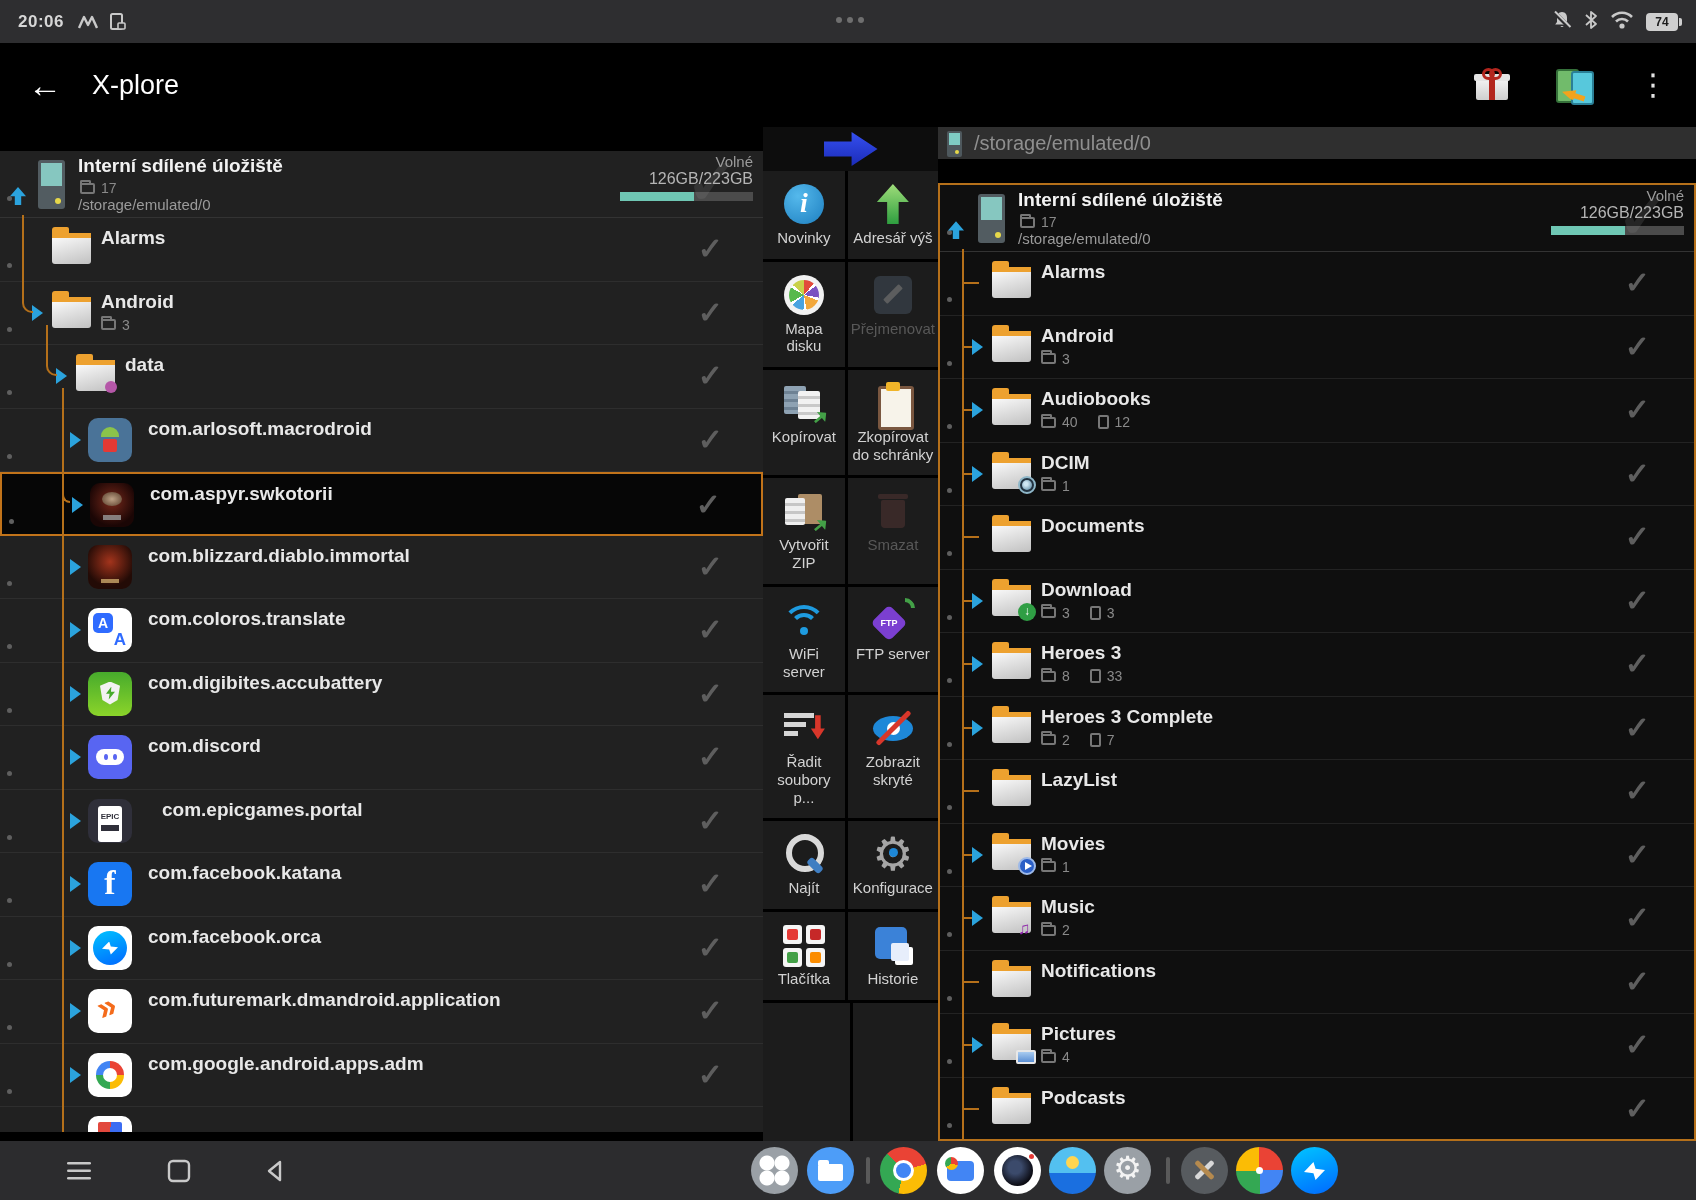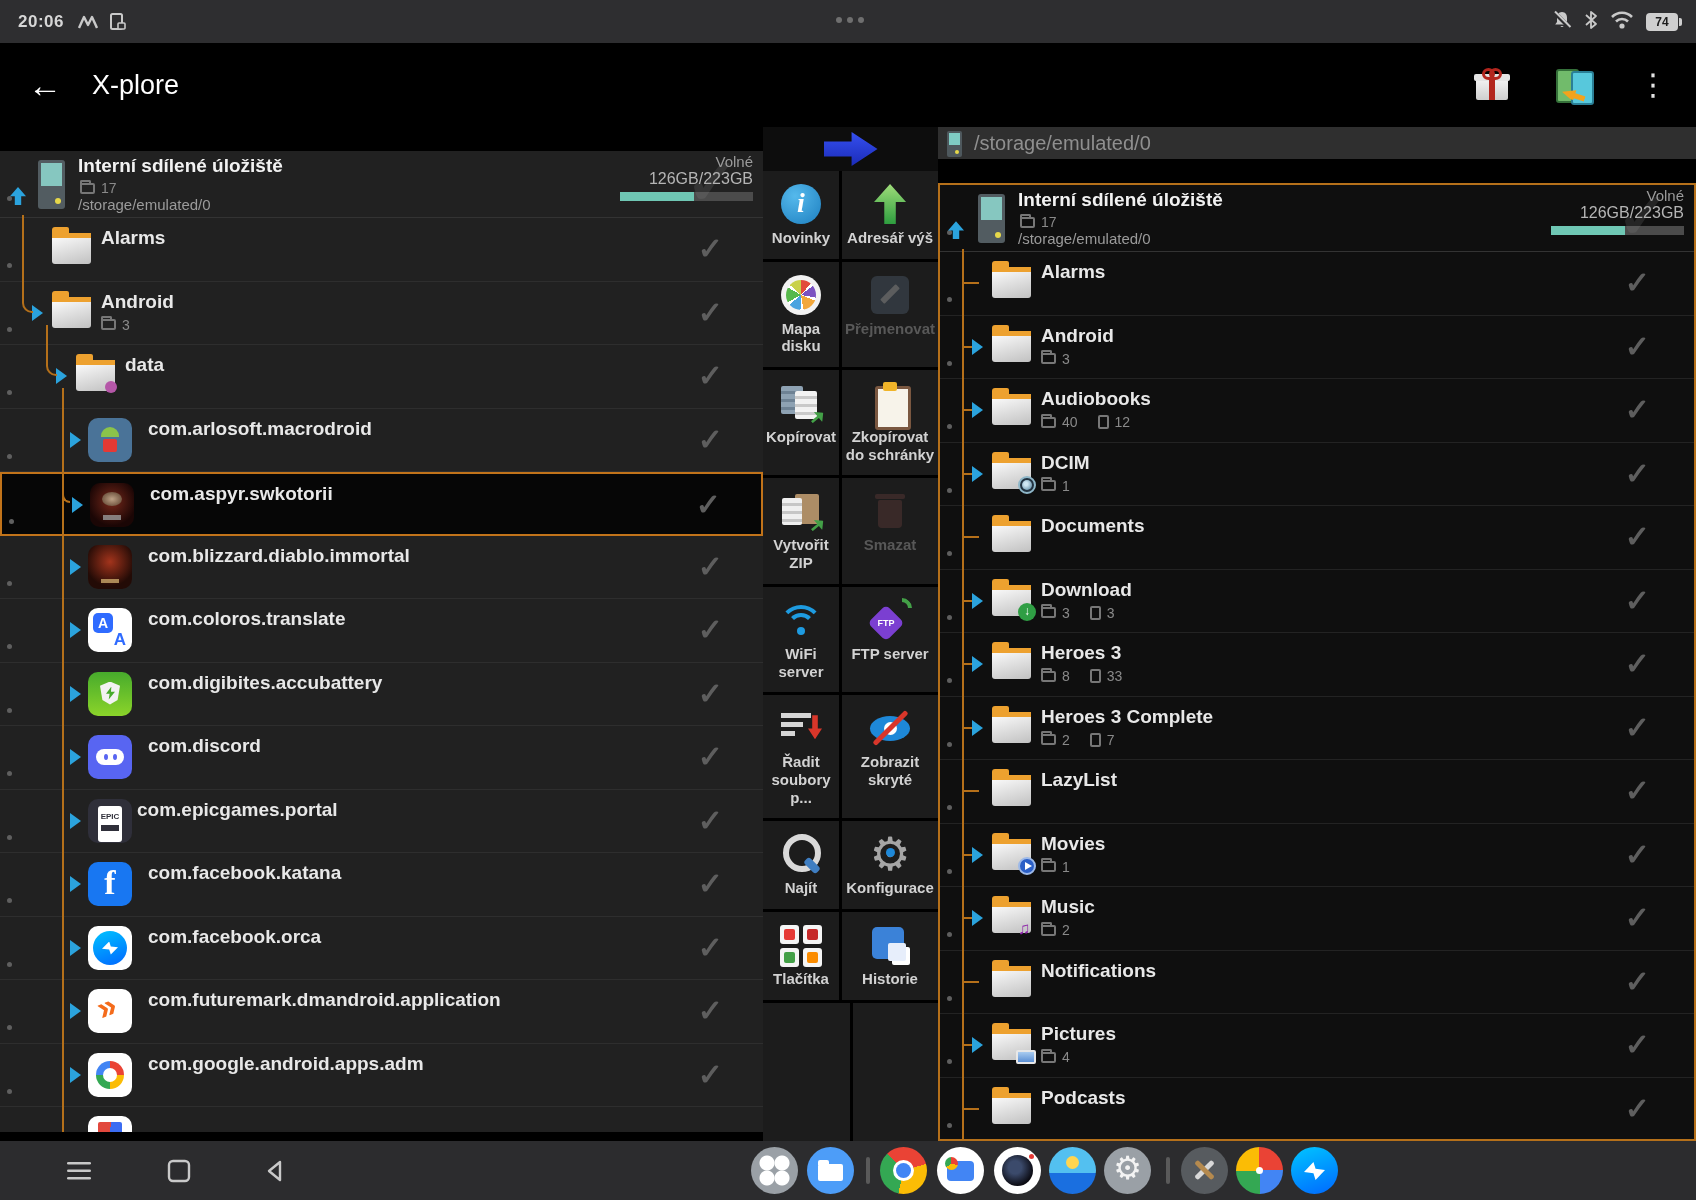--- a/index.html
+++ b/index.html
@@ -151,21 +151,21 @@
   .ai-partial{background:#fff;}
   .ai-partial::before{content:"";position:absolute;left:10px;top:6px;width:24px;height:16px;border-radius:2px;
                       background:linear-gradient(100deg,#e2483d 50%,#3b6cf2 50%);}
 
   
   .arrow-cell{height:44px;background:#0d0d0d;display:flex;align-items:center;justify-content:center;}
   .dirarrow{width:54px;height:34px;background:linear-gradient(180deg,#3550f0,#1b2bb8);
             clip-path:polygon(0 28%,52% 28%,52% 0,100% 50%,52% 100%,52% 72%,0 72%);}
   .tgrid{display:grid;grid-template-columns:1fr 1fr;gap:3px;background:#000;padding-bottom:3px;}
   .tbtn{background:#1c1c1c;text-align:center;padding:8px 3px 12px;}
-  .tlabel{font-size:15px;color:#d2d2d2;line-height:1.18;margin-top:2px;font-weight:bold;}
+  .tlabel{font-size:15px;color:#d2d2d2;line-height:1.18;margin-top:2px;}
   .tbtn.disabled .tlabel{color:#585858;}
   .tbtn.disabled .tic{opacity:.35;filter:grayscale(.6);}
   .tfill{flex:1;background:#1c1c1c;position:relative;}
   .tfill::before{content:"";position:absolute;left:calc(50% - 1px);top:0;bottom:0;width:3px;background:#000;}
 
   .tic{position:relative;width:48px;height:46px;margin:2px auto 2px;}
   .tic-info::before{content:"";position:absolute;left:4px;top:3px;width:40px;height:40px;border-radius:50%;
                     background:radial-gradient(circle at 35% 30%,#55b9ec,#1d7fc0);}
   .tic-info::after{content:"i";position:absolute;left:0;right:0;top:6px;text-align:center;color:#fff;
                    font-family:"Liberation Serif",serif;font-style:italic;font-weight:700;font-size:28px;}
@@ -419,21 +419,21 @@
             <span class="app-ic ai-discord" style="left:88px"></span>
             <div class="rt" style="left:148px">
               <div class="t1">com.discord</div>
             </div>
             <span class="check">✓</span>
             <i class="edot"></i>
           </div>
           <div class="frow">
             <i class="xarrow" style="left:70px"></i>
             <span class="app-ic ai-epic" style="left:88px"></span>
-            <div class="rt" style="left:137px">
+            <div class="rt" style="left:162px">
               <div class="t1">com.epicgames.portal</div>
             </div>
             <span class="check">✓</span>
             <i class="edot"></i>
           </div>
           <div class="frow">
             <i class="xarrow" style="left:70px"></i>
             <span class="app-ic ai-facebook" style="left:88px"></span>
             <div class="rt" style="left:148px">
               <div class="t1">com.facebook.katana</div>

